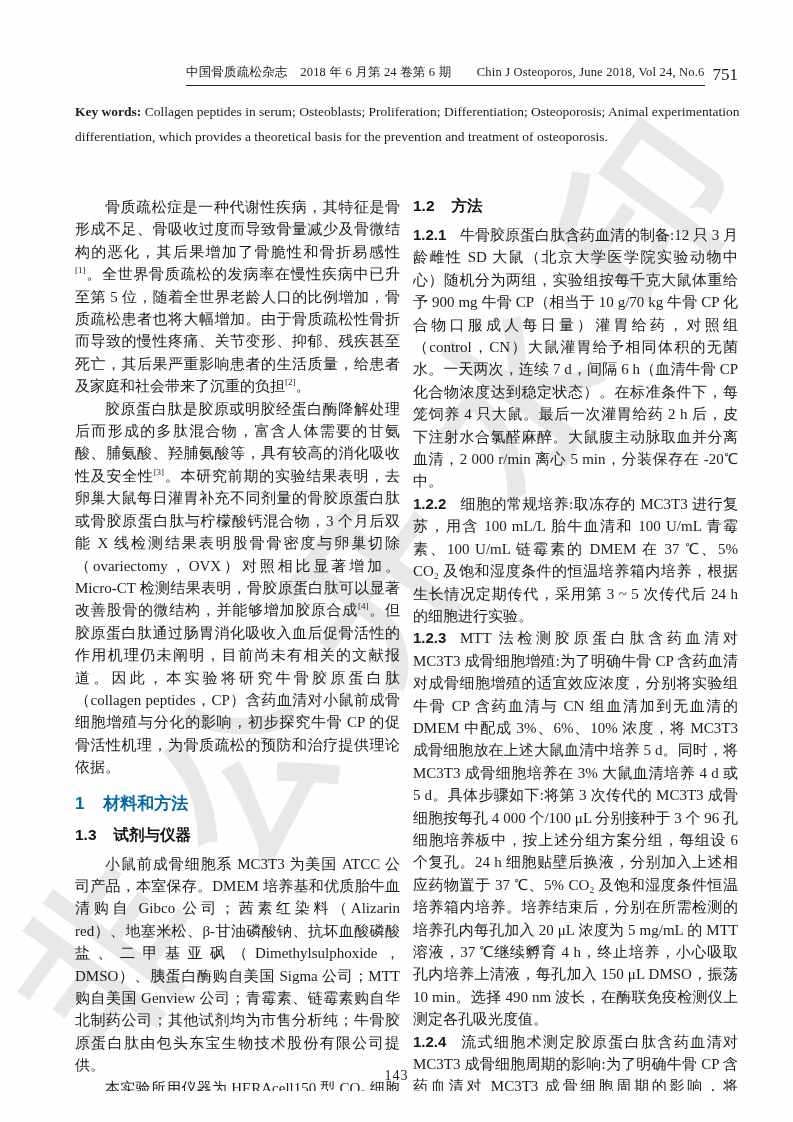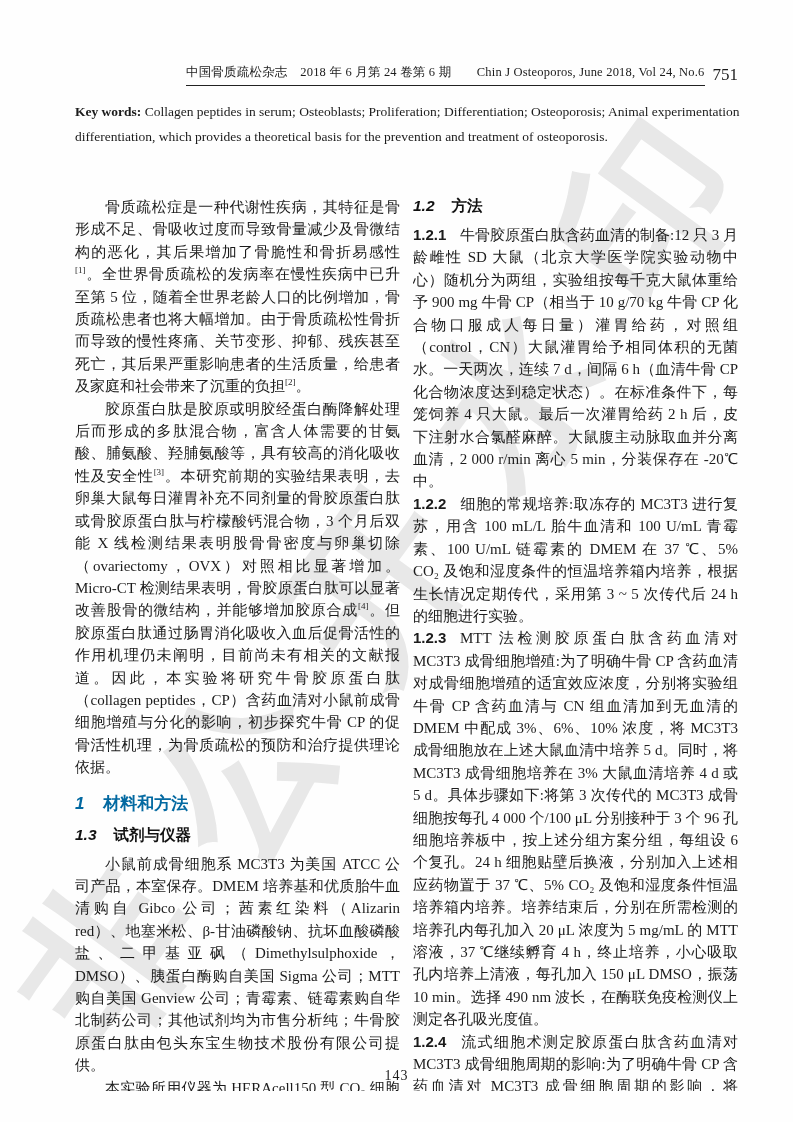--- a/index.html
+++ b/index.html
@@ -70,21 +70,21 @@
     color:#0369a1;
   }
   .sec-h2 {
     margin:7px 0 7px;
     font-family:"Liberation Sans", sans-serif;
     font-weight:bold;
     font-size:15.5px;
     color:#111;
   }
   .sec-h2.first { margin-top:0; }
-  .sec-num { margin-right:1.1em;font-style:italic; }
+  .sec-num { margin-right:1.1em; }
   .m-num {
     font-family:"Liberation Sans", sans-serif;
     font-weight:bold;
     margin-right:0.9em;
     white-space:nowrap;
   }
   
   .footer {
     position:absolute; top:1068px; left:0; right:0;
     text-align:center;

